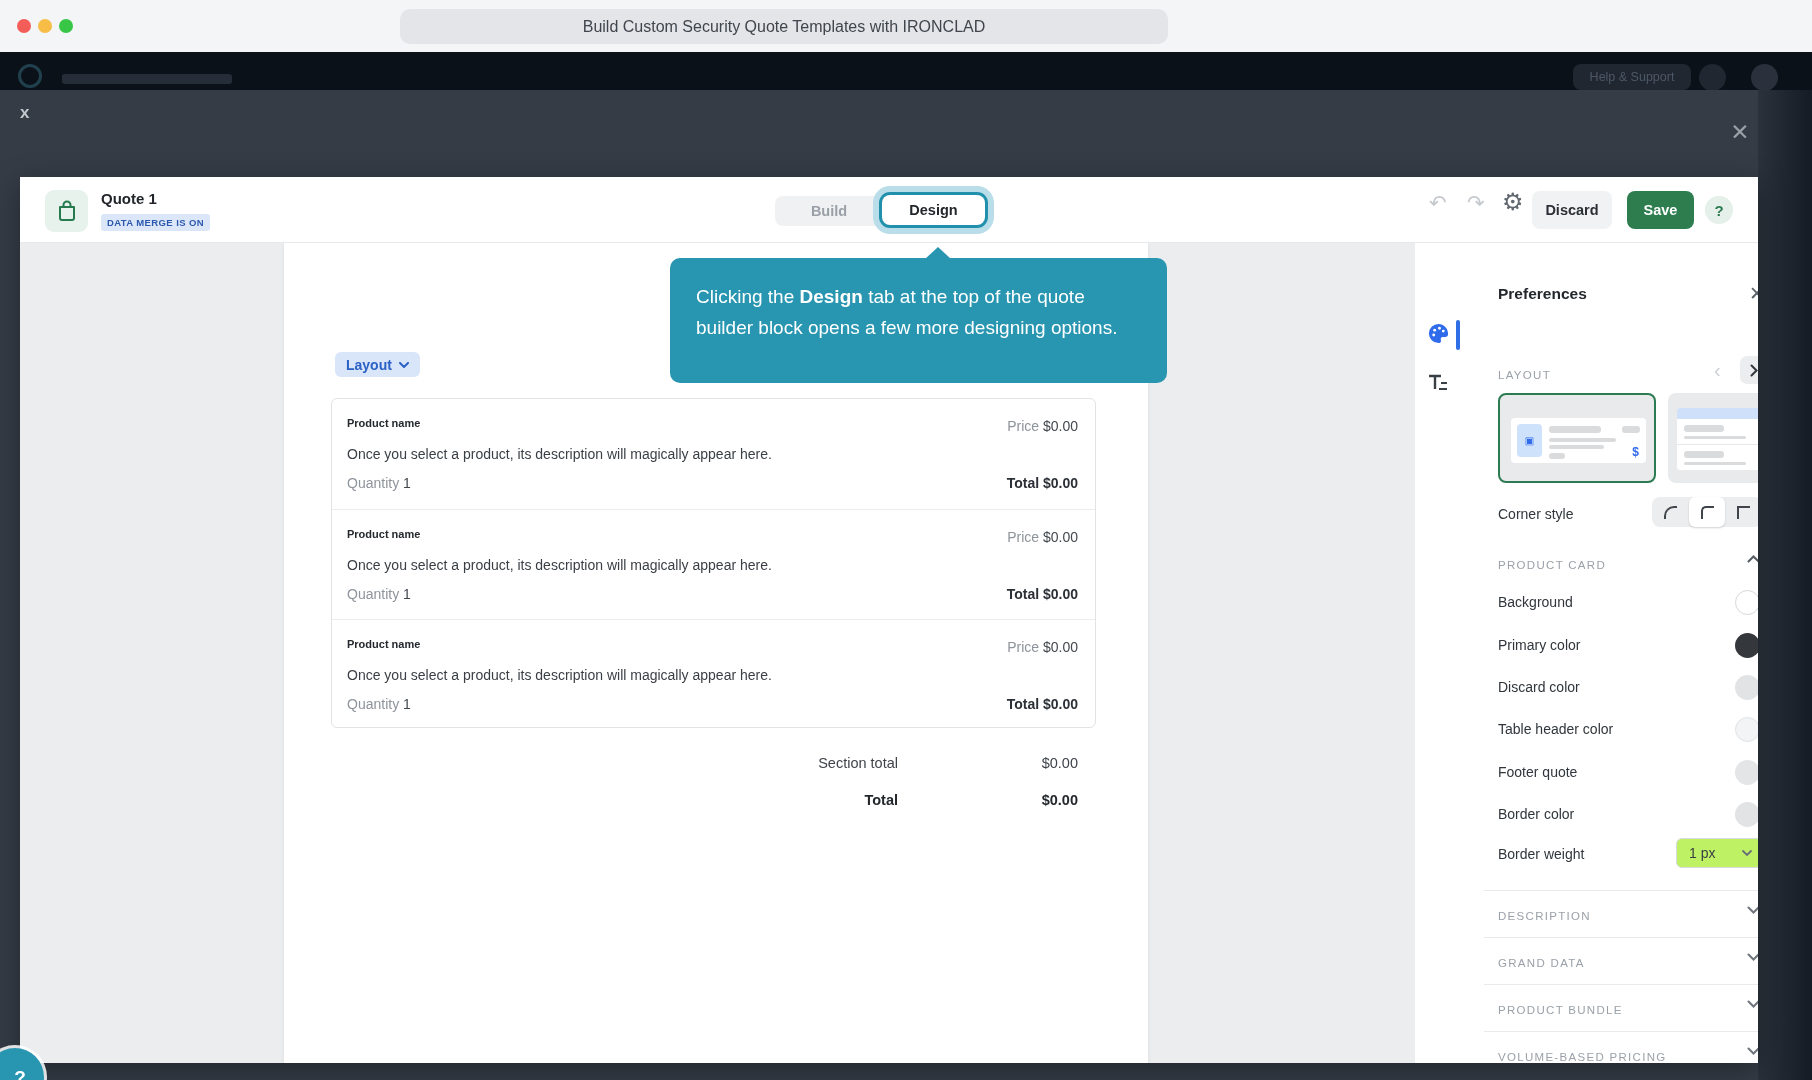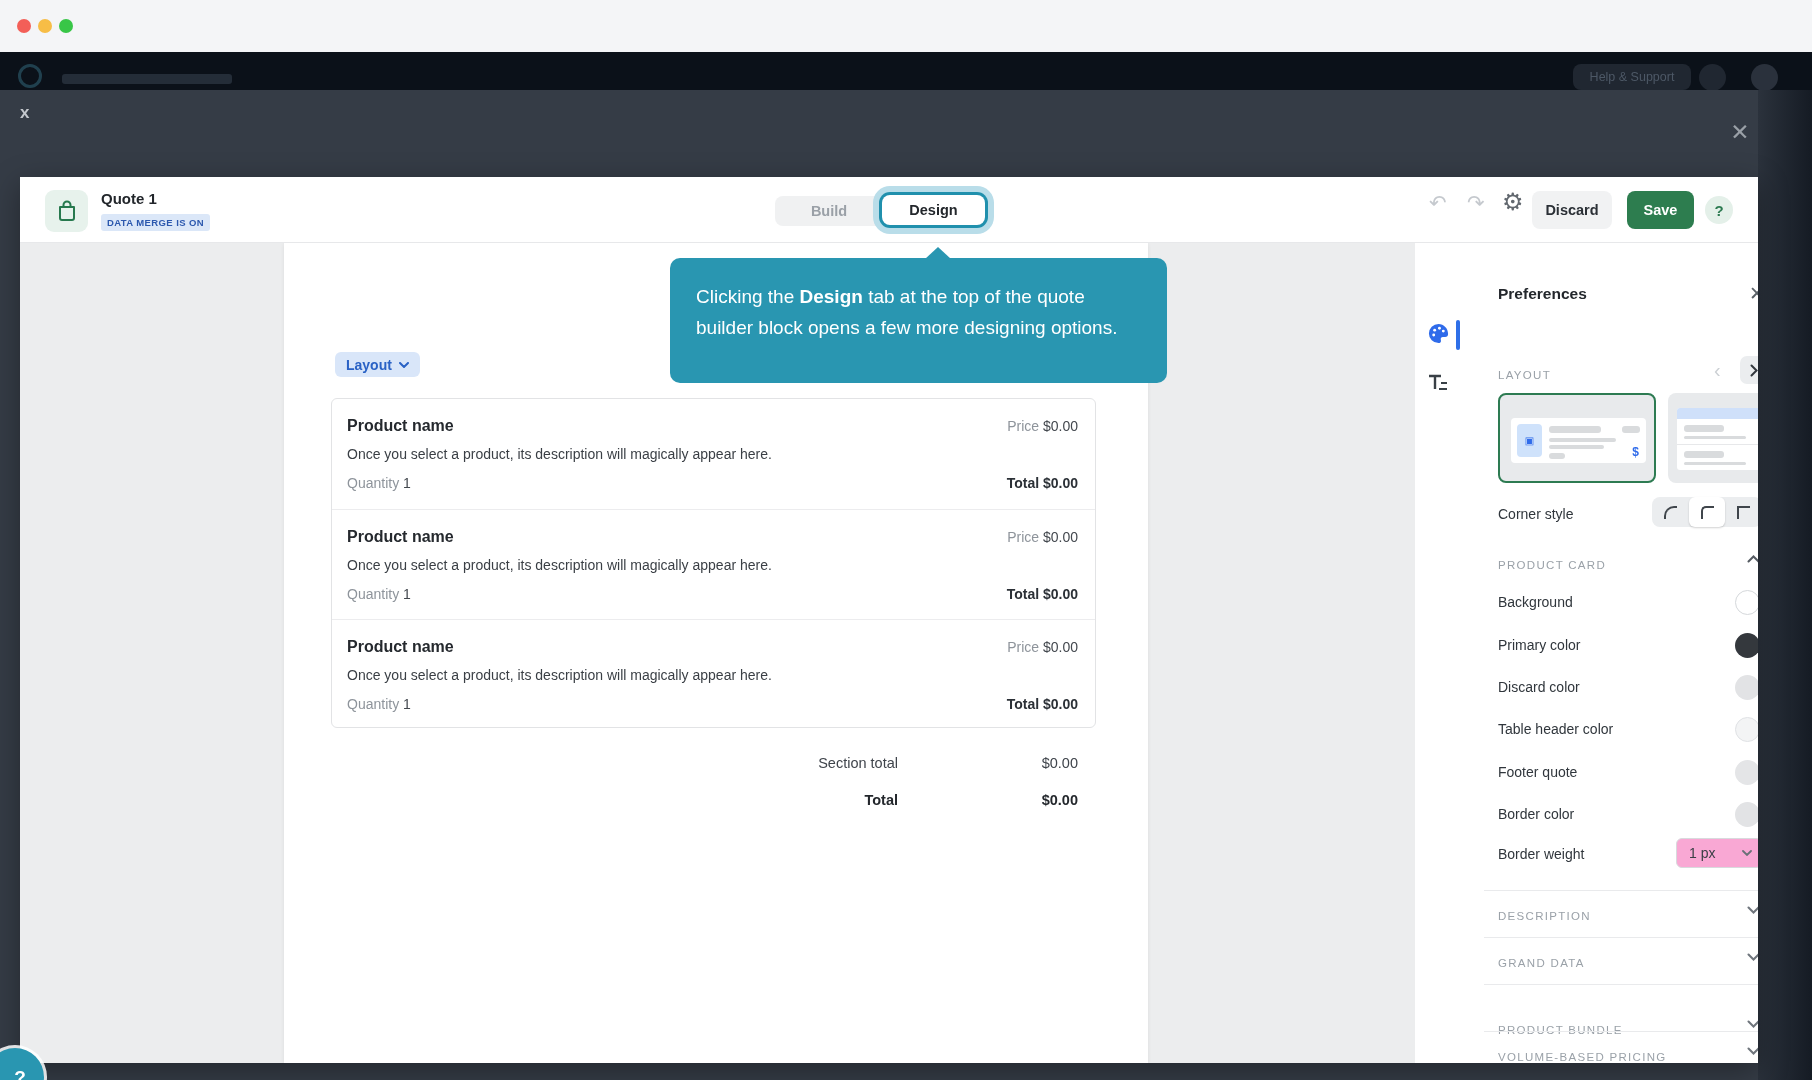--- a/index.html
+++ b/index.html
@@ -58,21 +58,21 @@
               color:#2c7a50; font-weight:bold; font-size:15px; display:flex; align-items:center; justify-content:center; cursor:pointer; }
 
   
   .canvas { position:absolute; left:0; top:66px; width:1395px; height:820px; background:#ecedee; overflow:hidden; }
   .page { position:absolute; left:264px; top:0; width:864px; height:820px; background:#fff; box-shadow:0 1px 4px rgba(0,0,0,.07); }
   .chip-layout { position:absolute; left:51px; top:109px; height:25px; padding:0 11px; background:#d9e6f9; border-radius:6px;
                  display:flex; align-items:center; gap:7px; color:#2a62c5; font-weight:bold; font-size:14px; cursor:pointer; }
   .card { position:absolute; left:47px; top:155px; width:765px; height:330px; border:1px solid #e2e3e5; border-radius:6px; background:#fff; }
   .prow { position:absolute; left:0; width:763px; height:110px; }
   .prow + .prow { border-top:1px solid #ececee; }
-  .pname { position:absolute; left:15px; top:18px; font-size:16px; font-weight:bold; color:#25292e; }
+  .pname { position:absolute; left:15px; top:18px; font-size:11px; font-weight:bold; color:#25292e; }
   .pprice { position:absolute; right:17px; top:19px; font-size:14px; color:#43484e; }
   .pprice .lbl { color:#8e949b; }
   .pdesc { position:absolute; left:15px; top:47px; font-size:14px; color:#3a3f45; }
   .pqty { position:absolute; left:15px; top:76px; font-size:14px; color:#43484e; }
   .pqty .lbl { color:#8e949b; }
   .ptotal { position:absolute; right:17px; top:76px; font-size:14px; font-weight:bold; color:#2b3036; }
   .trow { position:absolute; width:765px; left:47px; font-size:14.5px; color:#3f444b; }
   .trow .tl { position:absolute; right:198px; }
   .trow .tv { position:absolute; right:18px; }
   .trow.grand { font-weight:bold; color:#23272c; }
@@ -112,39 +112,40 @@
   .row-label { font-size:14px; color:#30363c; }
   .corner-ctl { position:absolute; right:0; top:-8px; width:110px; height:30px; background:#ebedef; border-radius:8px; display:flex; }
   .cseg { flex:1; display:flex; align-items:center; justify-content:center; cursor:pointer; }
   .cseg.sel { background:#fff; border-radius:6px; box-shadow:0 1px 2px rgba(0,0,0,.18); }
   .cglyph { width:13px; height:13px; border-left:2px solid #3f454b; border-top:2px solid #3f454b; }
   .pc-head { position:absolute; left:36px; top:312px; width:264px; cursor:pointer; }
   .color-row { position:absolute; left:36px; width:264px; height:24px; }
   .swatch { position:absolute; right:2px; top:-3px; width:25px; height:25px; border-radius:50%; cursor:pointer; }
   .bw-row { position:absolute; left:36px; top:700px; width:264px; }
   .bw-select { position:absolute; right:0; top:-8px; width:86px; height:30px; border:1px solid #d8dadd; border-radius:6px;
-               background:#f9a8d4; display:flex; align-items:center; font-size:14px; color:#3a3f45; padding-left:12px; cursor:pointer; }
+               background:#bef264; display:flex; align-items:center; font-size:14px; color:#3a3f45; padding-left:12px; cursor:pointer; }
   .bw-caret { position:absolute; right:9px; }
   .p-div { position:absolute; left:22px; width:274px; height:1px; background:#e9eaec; }
   .collapse-row { position:absolute; left:36px; width:264px; cursor:pointer; }
   .collapse-chev { position:absolute; right:2px; top:0px; }
 
   .help-bubble { position:absolute; left:-14px; top:1048px; width:58px; height:58px; background:#2996b1; border-radius:50%;
                  color:#fff; font-size:19px; font-weight:bold; display:flex; align-items:center; justify-content:center;
                  box-shadow:0 0 0 3px rgba(255,255,255,.85); cursor:pointer; z-index:20; }
   .help-bubble span { margin-left:10px; margin-top:2px; }
   svg { display:block; }
 </style>
 </head>
 <body>
 
 <div class="titlebar">
   <div class="light r"></div>
   <div class="light y"></div>
   <div class="light g"></div>
+  <div class="urlpill">Build Custom Security Quote Templates with IRONCLAD</div>
 </div>
 
 <div class="app-header-dim">
   <div class="dim-logo"></div>
   <div class="dim-text"></div>
   <div class="dim-pill">Help &amp; Support</div>
   <div class="dim-circle" style="left:1699px;"></div>
   <div class="dim-circle" style="left:1751px; background:#2a313c;"></div>
 </div>
 <div class="overlay-right-strip"></div>
@@ -340,21 +341,21 @@
     <div class="p-div" style="top:694px;"></div>
     <div class="collapse-row" style="top:710px;">
       <span class="sec-label">GRAND DATA</span>
       <span class="collapse-chev">
           <svg width="13" height="8" viewBox="0 0 13 8">
             <path d="M1.5 1.5 l5 5 l5 -5" fill="none" stroke="#6f757c" stroke-width="2" stroke-linecap="round"></path>
           </svg>
         </span>
     </div>
     <div class="p-div" style="top:741px;"></div>
-    <div class="collapse-row" style="top:757px;margin-top:20px;">
+    <div class="collapse-row" style="top:757px;">
       <span class="sec-label">PRODUCT BUNDLE</span>
       <span class="collapse-chev">
           <svg width="13" height="8" viewBox="0 0 13 8">
             <path d="M1.5 1.5 l5 5 l5 -5" fill="none" stroke="#6f757c" stroke-width="2" stroke-linecap="round"></path>
           </svg>
         </span>
     </div>
     <div class="p-div" style="top:788px;"></div>
     <div class="collapse-row" style="top:804px;">
       <span class="sec-label">VOLUME-BASED PRICING</span>

